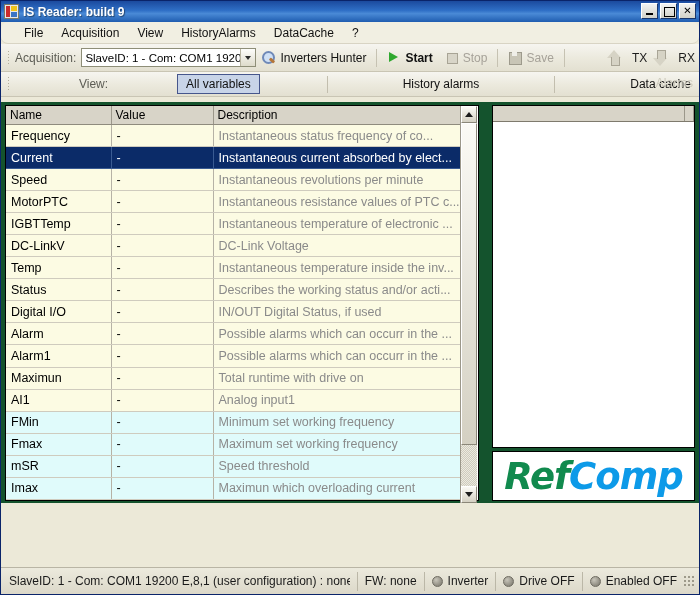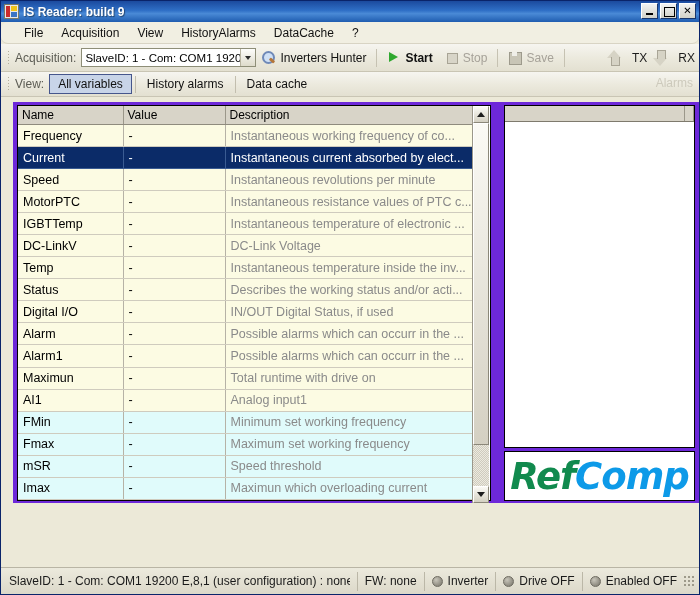--- a/index.html
+++ b/index.html
@@ -71,20 +71,21 @@
   }
   #menubar .mi { padding: 2px 9px; color:#111; font-size:12px; cursor:default; }
 
   
   .toolbar {
     display:flex; align-items:center;
     background: linear-gradient(180deg,#f6f5f0 0%, #eceade 50%, #e3e0d1 100%);
     border-bottom: 1px solid #c9c5b4;
     height: 28px; padding-left: 4px;
     position: relative;
+    justify-content: space-between;
   }
   .grip {
     width:3px; height:16px; margin:0 5px 0 2px;
     background-image: radial-gradient(circle, #b3ae9b 40%, transparent 41%);
     background-size: 3px 3px;
     flex:0 0 auto;
   }
   .tb-label { color:#5c5c54; margin-right:5px; white-space:nowrap; }
   .combo {
     display:flex; align-items:center;
@@ -176,23 +177,23 @@
   }
   .vsep { width:1px; height:17px; background:#c2beae; margin:0 3px; }
   .alarms-ghost {
     position:absolute; right:6px; top:4px;
     color:#cdcabc; font-size:12px;
   }
 
   
   #body {
     position:absolute; left:0; top:101px; right:0; bottom:91px;
-    background:#6d28d9;
+    background:#14532d;
     padding: 3px 4px 2px 4px;
-    display:flex; gap:13px;margin-left:12px;
+    display:flex; gap:13px;
   }
 
   
   #tablepanel {
     width: 474px; flex:0 0 auto;
     background:#fff;
     border:1px solid #000;
     display:flex; flex-direction:column;
     overflow:hidden;
   }
@@ -428,21 +429,21 @@
             <tr>
               <th>Name</th>
               <th>Value</th>
               <th>Description</th>
             </tr>
           </thead>
           <tbody id="tbody">
               <tr class="rowA">
                 <td>Frequency</td>
                 <td>-</td>
-                <td class="desc">Instantaneous  working frequency of co...</td>
+                <td class="desc">Instantaneous  status frequency of co...</td>
               </tr>
               <tr class="rowA selected">
                 <td>Current</td>
                 <td>-</td>
                 <td class="desc">Instantaneous current absorbed by elect...</td>
               </tr>
               <tr class="rowA">
                 <td>Speed</td>
                 <td>-</td>
                 <td class="desc">Instantaneous revolutions per minute</td>

